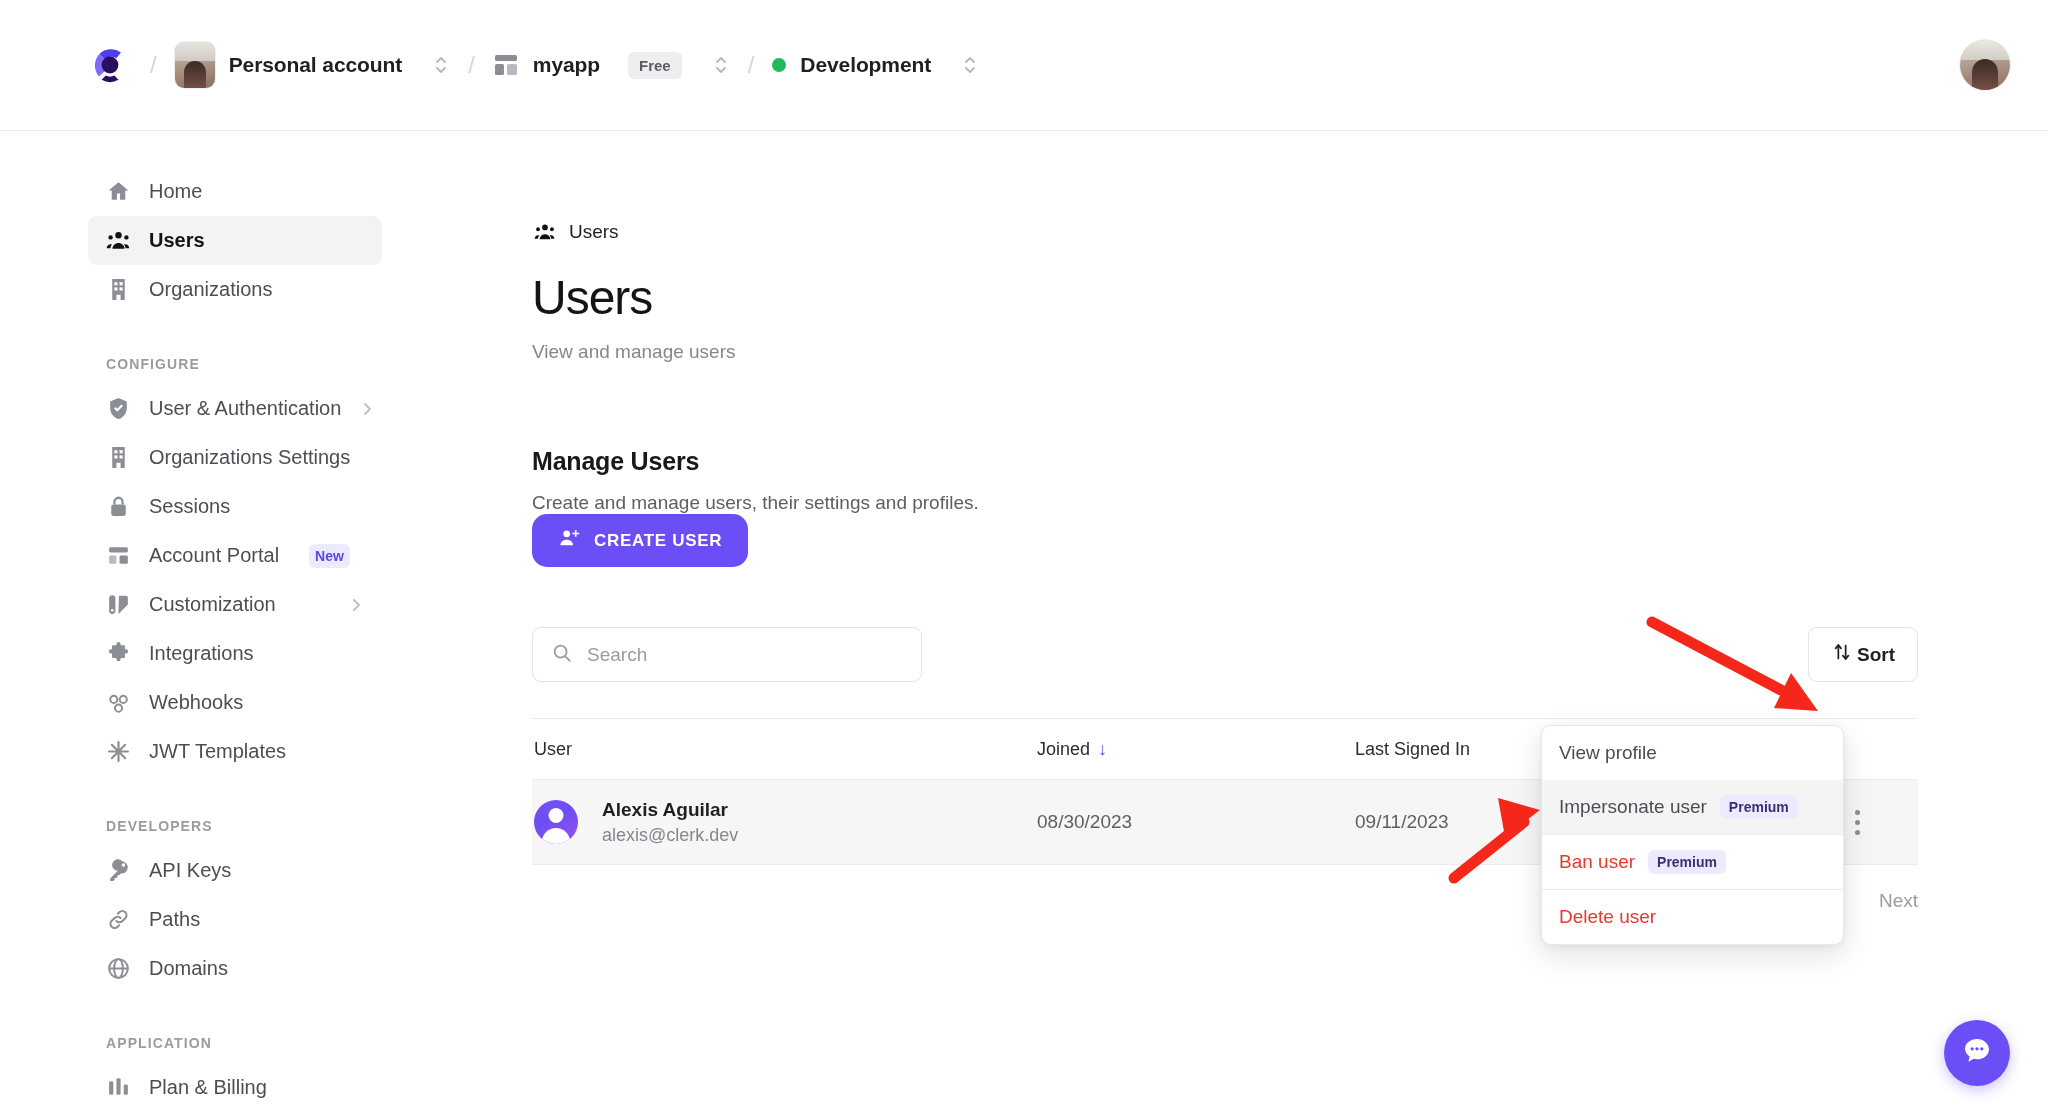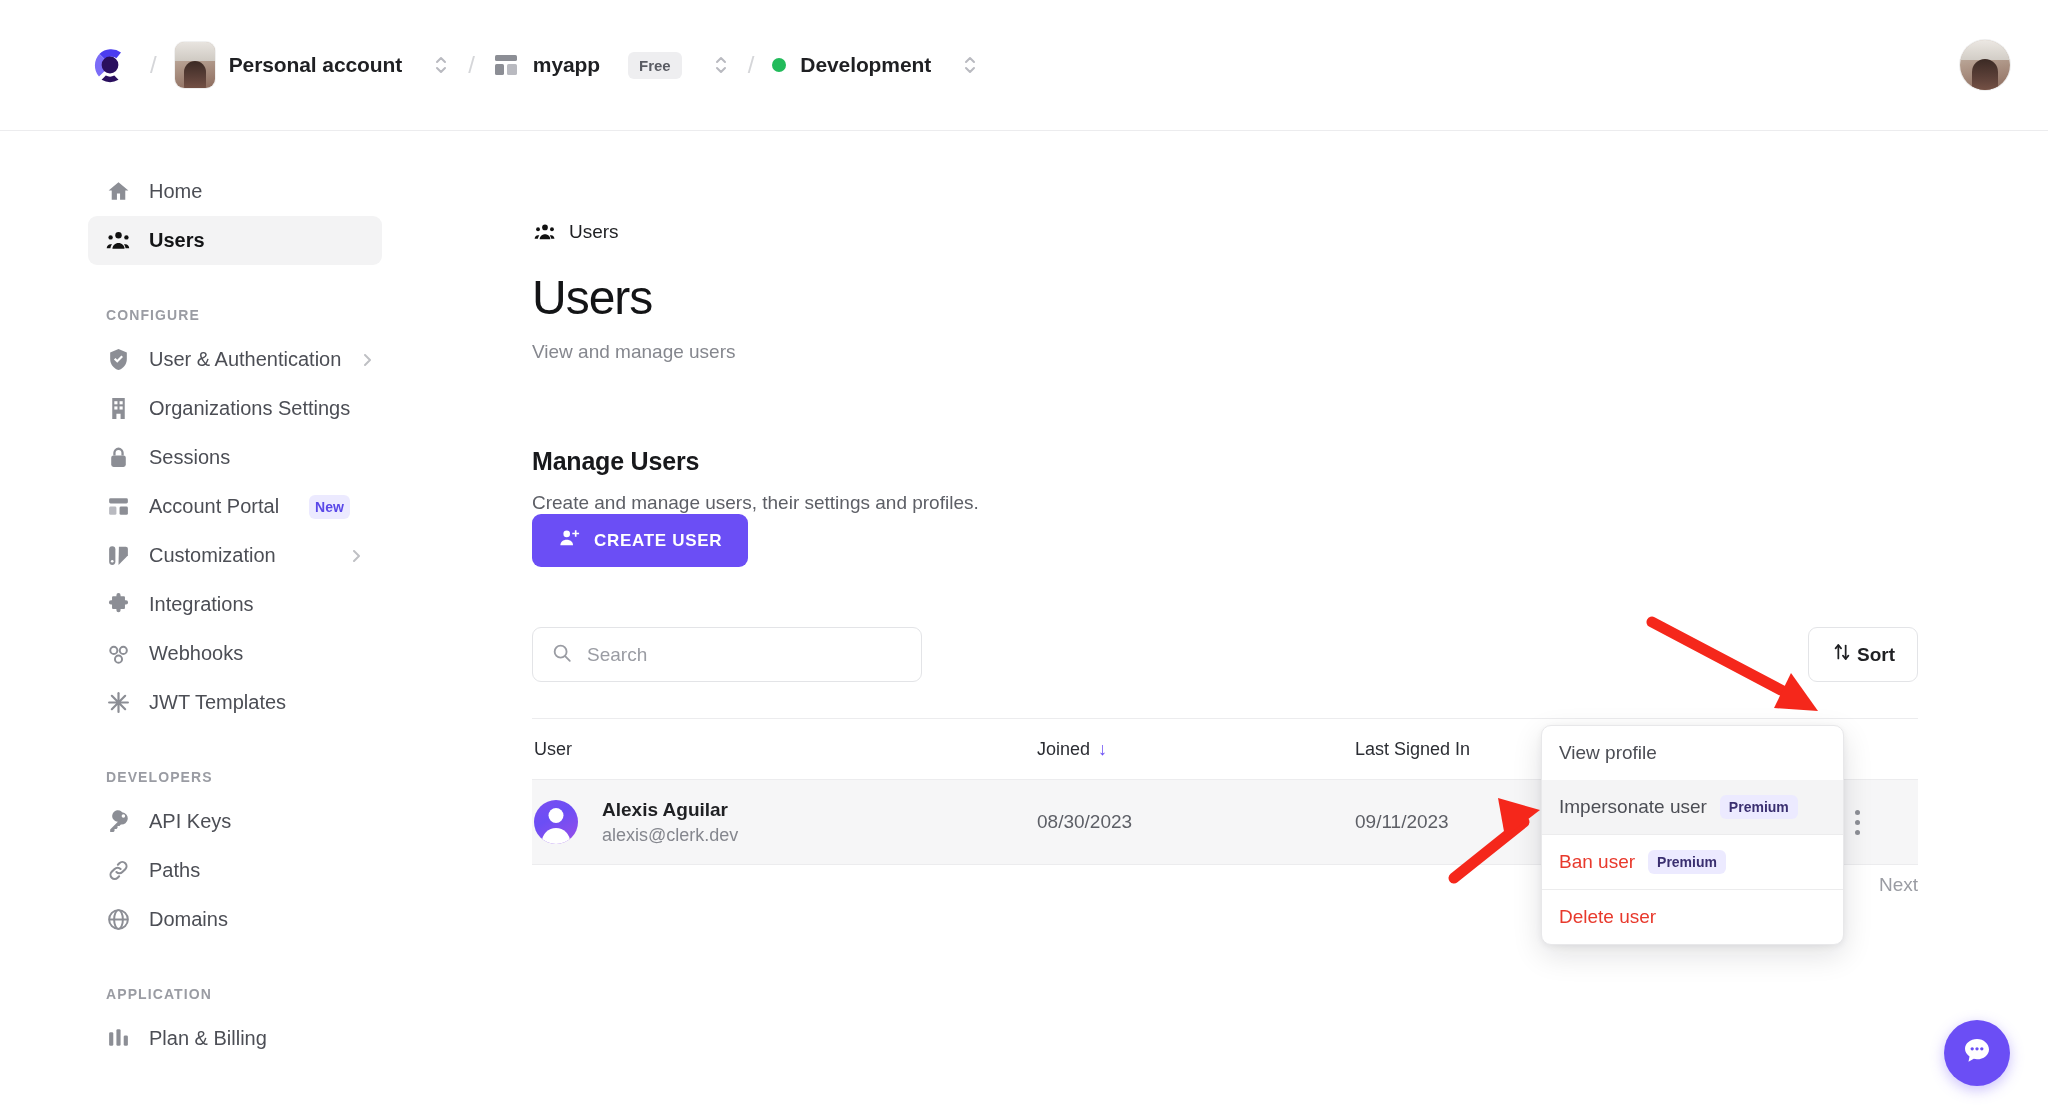--- a/index.html
+++ b/index.html
@@ -104,21 +104,21 @@
   .crumb { display:flex; align-items:center; gap:12px; margin-top: 50px; }
   .crumb .label { font-size: 19px; color:#1f2023; }
   .page-title { font-size: 48px; font-weight: 400; letter-spacing:-1px; margin-top: 26px; color:#131416; }
   .page-sub { font-size: 19px; color:#85878e; margin-top: 16px; }
 
   .section-head { display:flex; align-items:flex-start; margin-top: 84px; flex-direction: column; }
   .section-head .txt { flex:1 1 auto; }
   .section-title { font-size: 25px; font-weight: 700; color:#18191c; letter-spacing:-.2px; }
   .section-sub { font-size: 19px; color:#5d5f66; margin-top: 16px; }
   .btn-primary {
-    background:#6b4ef5; color:#fff; border:none; border-radius:9px;
+    background:#6b4ef5; color:#fff; border:none; border-radius:15px;
     height: 53px; padding: 0 26px; display:flex; align-items:center; gap:14px;
     font-size:17px; font-weight:700; letter-spacing:.7px; cursor:pointer;
   }
 
   .toolbar { display:flex; align-items:center; margin-top: 60px; }
   .search-box {
     width: 390px; height: 55px; border:1px solid #e3e4e7; border-radius:9px;
     display:flex; align-items:center; gap:14px; padding: 0 18px; background:#fff;
   }
   .search-box input {
@@ -164,21 +164,21 @@
   .row-avatar::after {
     content:""; position:absolute; left:50%; bottom:-6px; transform:translateX(-50%);
     width:28px; height:22px; border-radius:14px 14px 0 0; background:#fff;
   }
   .u-name { font-size:19px; font-weight:600; color:#1f2023; line-height:1.35; }
   .u-mail { font-size:18px; color:#85878e; line-height:1.35; }
   .kebab { display:flex; flex-direction:column; gap:5px; cursor:pointer; }
   .kebab i { width:5px; height:5px; border-radius:50%; background:#8c8e95; display:block; }
 
   .pager {
-    position:absolute; right: 0px; top: 156px;
+    position:absolute; right: 0px; top: 172px;
     font-size:19px; color:#9a9ca3;
   }
 
   
   .menu {
     position:absolute; left: 1541px; top: 725px;
     width: 303px;
     background:#fff; border:1px solid #e8e8ea; border-radius:10px;
     box-shadow: 0 10px 30px rgba(16,17,26,.12), 0 2px 6px rgba(16,17,26,.06);
     overflow:hidden; z-index: 40;
@@ -289,20 +289,32 @@
           <path d="M6.2 20c0-3.3 2.6-5.6 5.8-5.6S17.8 16.7 17.8 20z"></path>
         <circle cx="4.4" cy="9" r="2.1"></circle>
           <path d="M.7 19.4c0-2.3 1.6-3.9 3.7-3.9.5 0 1 .1 1.4.2A8.2 8.2 0 0 0 4.2 19.4z"></path>
         <circle cx="19.6" cy="9" r="2.1"></circle>
           <path d="M23.3 19.4h-4.5a8.2 8.2 0 0 0-1.6-3.7c.4-.1.9-.2 1.4-.2 2.1 0 3.7 1.6 3.7 3.9z"></path>
       </svg>
     </span>
     <span class="label">Users</span>
   </div>
 
+  <div class="nav-item">
+    <span class="nav-ico">
+      <svg width="25" height="25" viewBox="0 0 24 24" fill="#8c8e95">
+        <path d="M6 2h12v20h-4v-5h-4v5H6z"></path>
+          <rect x="8" y="5" width="3" height="3" fill="#fff"></rect>
+        <rect x="13" y="5" width="3" height="3" fill="#fff"></rect>
+          <rect x="8" y="10" width="3" height="3" fill="#fff"></rect>
+        <rect x="13" y="10" width="3" height="3" fill="#fff"></rect>
+      </svg>
+    </span>
+    <span class="label">Organizations</span>
+  </div>
 
   <div class="nav-section">CONFIGURE</div>
 
   <div class="nav-item">
     <span class="nav-ico">
       <svg width="25" height="25" viewBox="0 0 24 24" fill="#8c8e95">
           <path d="M12 2 4 5.2v6.2c0 5 3.4 9.4 8 10.6 4.6-1.2 8-5.6 8-10.6V5.2z"></path>
           <path d="M10.8 15.2 7.6 12l1.5-1.5 1.7 1.7 4-4 1.5 1.5z" fill="#fff"></path>
         </svg>
     </span>

